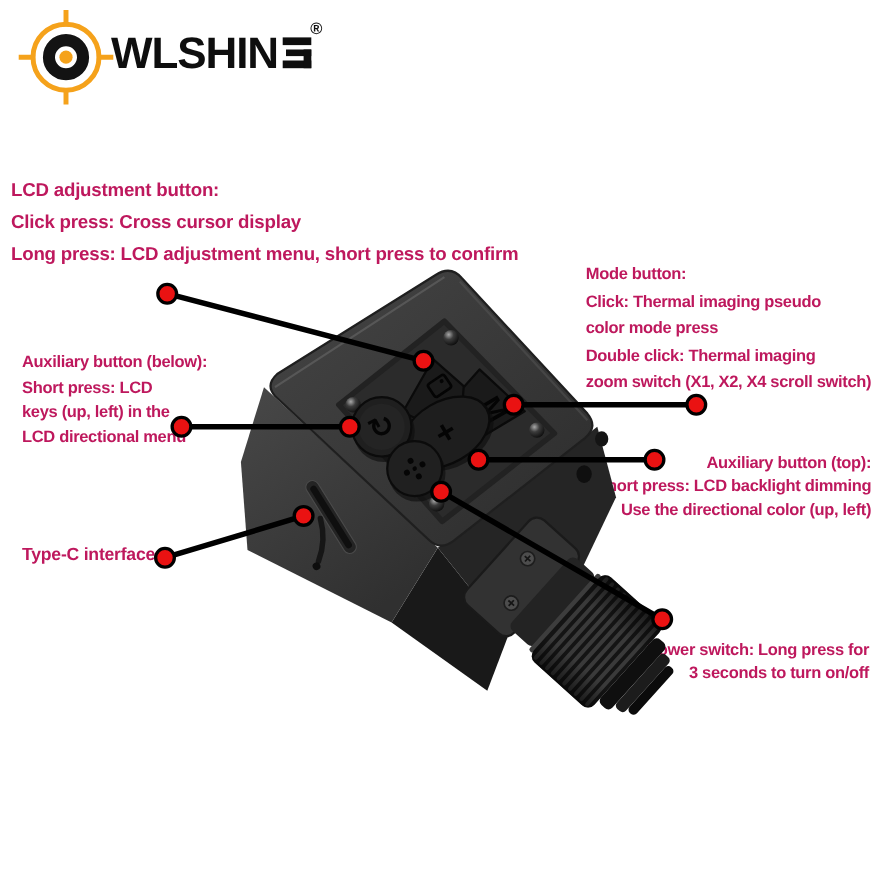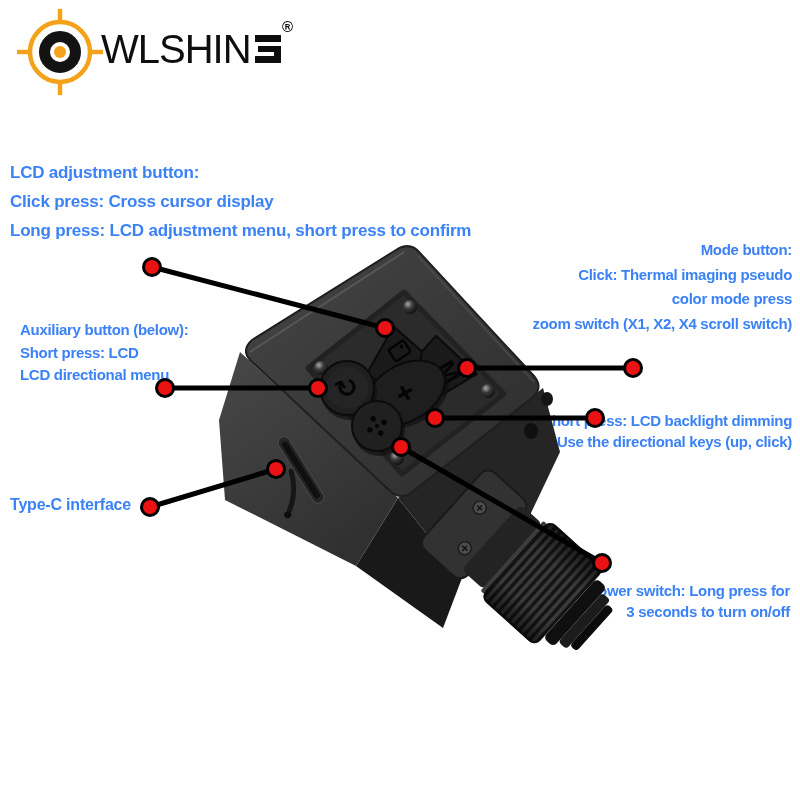--- a/index.html
+++ b/index.html
@@ -3,36 +3,36 @@
 <meta charset="utf-8">
 <style>
   html,body{margin:0;padding:0;background:#fff;}
   #page{position:relative;width:800px;height:800px;background:#fff;overflow:hidden;
         font-family:"Liberation Sans",sans-serif;}
 
   
   #logo{position:absolute;left:0;top:0;width:330px;height:115px;}
   #logo-icon{position:absolute;left:16px;top:8px;}
   #logo-word{position:absolute;left:101px;top:29px;font-size:40px;line-height:40px;
-             font-weight:400;letter-spacing:-1px;color:#0e0e0e;white-space:nowrap;}
+             font-weight:700;letter-spacing:-1px;color:#0e0e0e;white-space:nowrap;}
   .logo-e{display:inline-block;width:26px;height:28px;position:relative;margin-left:4px;}
   .logo-e i{position:absolute;background:#0e0e0e;}
   .logo-e .b1{left:0;right:0;top:0;height:7px;}
   .logo-e .b2{left:3px;right:0;top:11px;height:6px;}
   .logo-e .b3{left:0;right:0;bottom:0;height:7px;}
   .logo-e .b4{right:0;top:11px;bottom:0;width:7px;}
   #logo-reg{position:absolute;left:282px;top:18px;font-size:15px;font-weight:700;color:#0e0e0e;}
 
   
-  .blk{position:absolute;font-weight:700;color:#3b82f6;white-space:nowrap;}
+  .blk{position:absolute;font-weight:700;color:#be185d;white-space:nowrap;}
   #blk-lcd  {left:10px;  top:158px;font-size:17px;line-height:29px;letter-spacing:-0.2px;}
-  #blk-mode {right:8px;  top:238px;font-size:15px;line-height:24.5px;letter-spacing:-0.3px;text-align:right;}
+  #blk-mode {right:8px;  top:238px;font-size:15px;line-height:24.5px;letter-spacing:-0.3px;}
   #blk-auxb {left:8px;   top:319px;font-size:15px;line-height:22.5px;letter-spacing:-0.3px;margin-left:12px;}
   #blk-auxt {right:8px;  top:410px;font-size:15px;line-height:21.3px;letter-spacing:-0.3px;text-align:right;}
-  #blk-typec{left:10px;  top:496px;font-size:16px;line-height:18px;letter-spacing:-0.2px;}
+  #blk-typec{left:20px;  top:496px;font-size:16px;line-height:18px;letter-spacing:-0.2px;}
   #blk-power{right:10px; top:580px;font-size:15px;line-height:21px;letter-spacing:-0.3px;text-align:right;}
 
   #device-svg{position:absolute;left:0;top:0;}
 </style>
 </head>
 <body>
 
 <div id="page">
 
   <div id="logo">
@@ -52,32 +52,35 @@
   <div id="blk-lcd" class="blk">
     <div>LCD adjustment button:</div>
     <div>Click press: Cross cursor display</div>
     <div>Long press: LCD adjustment menu, short press to confirm</div>
   </div>
 
   <div id="blk-mode" class="blk">
     <div>Mode button:</div>
     <div>Click: Thermal imaging pseudo</div>
     <div>color mode press</div>
+    <div>Double click: Thermal imaging</div>
     <div>zoom switch (X1, X2, X4 scroll switch)</div>
   </div>
 
   <div id="blk-auxb" class="blk">
     <div>Auxiliary button (below):</div>
     <div>Short press: LCD</div>
+    <div>keys (up, left) in the</div>
     <div>LCD directional menu</div>
   </div>
 
   <div id="blk-auxt" class="blk">
+    <div>Auxiliary button (top):</div>
     <div>Short press: LCD backlight dimming</div>
-    <div>Use the directional keys (up, click)</div>
+    <div>Use the directional color (up, left)</div>
   </div>
 
   <div id="blk-typec" class="blk">
     <div>Type-C interface</div>
   </div>
 
   <div id="blk-power" class="blk">
     <div>Power switch: Long press for</div>
     <div>3 seconds to turn on/off</div>
   </div>

